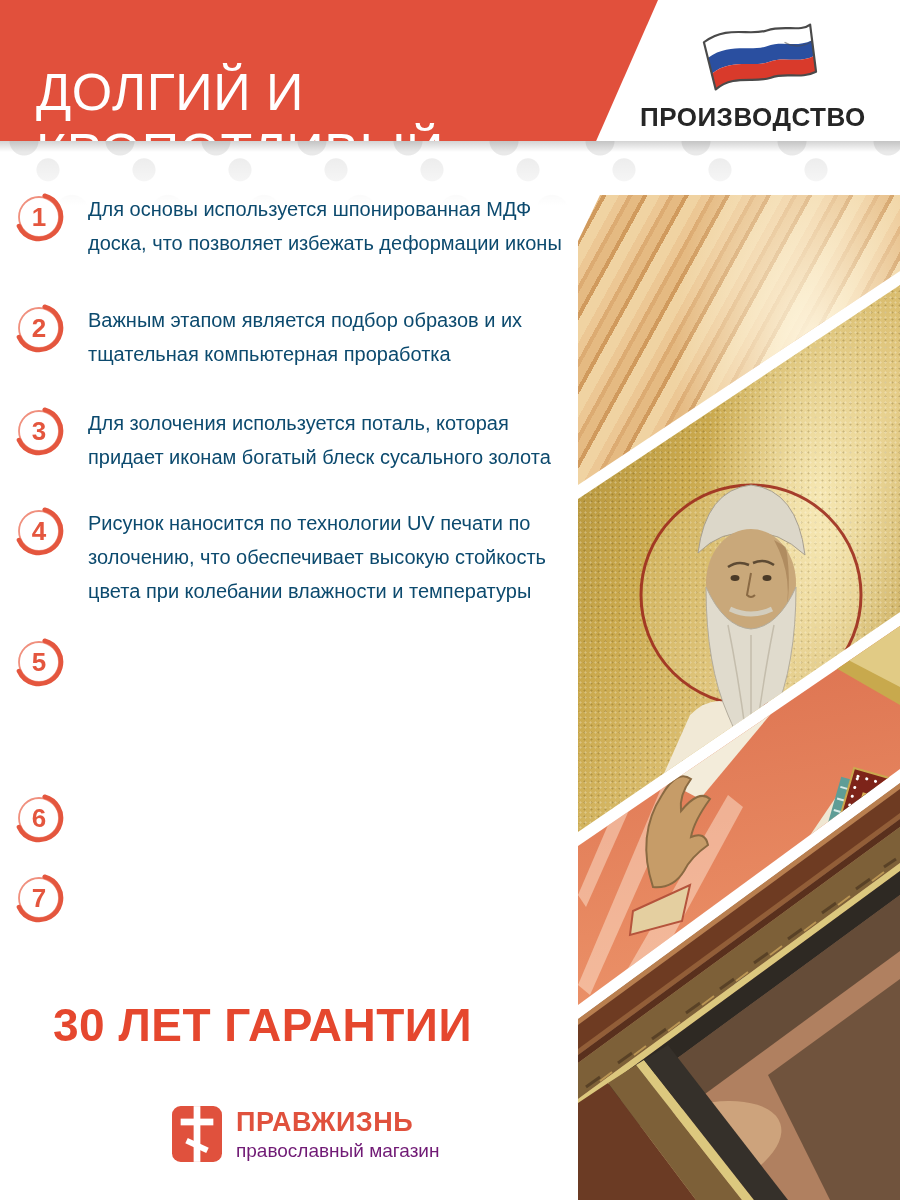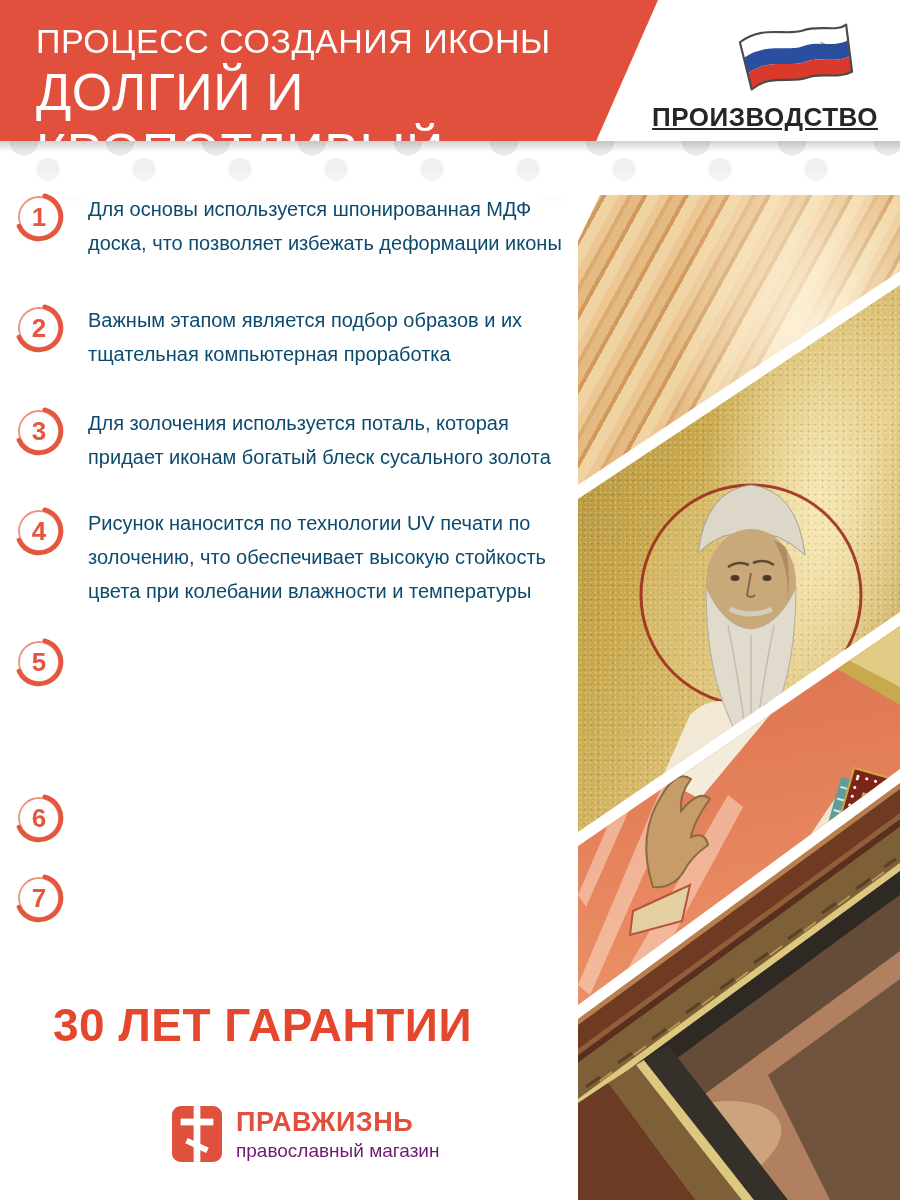--- a/index.html
+++ b/index.html
@@ -18,21 +18,21 @@
   .pattern-band{position:absolute;left:0;top:141px;width:900px;height:70px;
     background:
       linear-gradient(to bottom, rgba(110,110,110,.30), rgba(255,255,255,0) 11px),
       linear-gradient(to bottom, rgba(255,255,255,0) 25%, #fff 92%),
       radial-gradient(circle at 25% 0%, #e9e9e9 14px, rgba(233,233,233,0) 15px),
       radial-gradient(circle at 75% 110%, #ececec 16px, rgba(236,236,236,0) 17px),
       radial-gradient(circle at 50% 45%, #ededed 11px, rgba(237,237,237,0) 12px);
     background-size:auto,auto,96px 64px,96px 64px,96px 64px;}
 
   
-  .mir{position:absolute;left:640px;top:20px;width:250px;text-align:center;color:#262626;text-decoration:underline;}
+  .mir{position:absolute;left:640px;top:20px;width:250px;color:#262626;}
   .mir .flag{margin-left:58px;}
   .mir .t1{font-size:26px;font-weight:800;letter-spacing:.5px;margin-top:4px;}
   .mir .t2{font-size:26px;font-weight:800;letter-spacing:.5px;margin-top:3px;}
 
   
   .steps{position:absolute;left:14px;top:0;width:562px;}
   .step{position:absolute;left:0;display:flex;align-items:flex-start;}
   .step .num-wrap{flex:0 0 50px;margin-right:24px;position:relative;}
   .step .num{position:absolute;left:0;top:0;width:50px;height:50px;
              display:flex;align-items:center;justify-content:center;
@@ -76,21 +76,20 @@
       radial-gradient(rgba(70,50,0,.45) .7px, transparent 1.3px);
     background-size:5px 5px,7px 7px;background-position:0 0,3px 2px;}
   .ovl{position:absolute;inset:0;}
 </style>
 </head>
 <body>
 
 <div class="canvas">
 
   <div class="banner">
-    <div class="l1">ПРОЦЕСС СОЗДАНИЯ ИКОНЫ</div>
     <div class="l2">ДОЛГИЙ И КРОПОТЛИВЫЙ</div>
   </div>
 
   <div class="pattern-band"></div>
 
   <div class="mir">
     <svg class="flag" width="120" height="74" viewBox="0 0 122 74">
       <path d="M6,22 C30,4 52,16 70,10 C88,4 104,12 114,4 L116,20 C100,28 86,20 70,26 C54,32 32,22 10,38 Z" fill="#ffffff"></path>
       <path d="M10,38 C32,22 54,32 70,26 C86,20 100,28 116,20 L118,36 C102,44 88,36 72,42 C56,48 34,38 14,54 Z" fill="#2a4fa0"></path>
       <path d="M14,54 C34,38 56,48 72,42 C88,36 102,44 118,36 L120,52 C104,60 90,52 74,58 C58,64 36,54 18,70 Z" fill="#d93a2b"></path>

